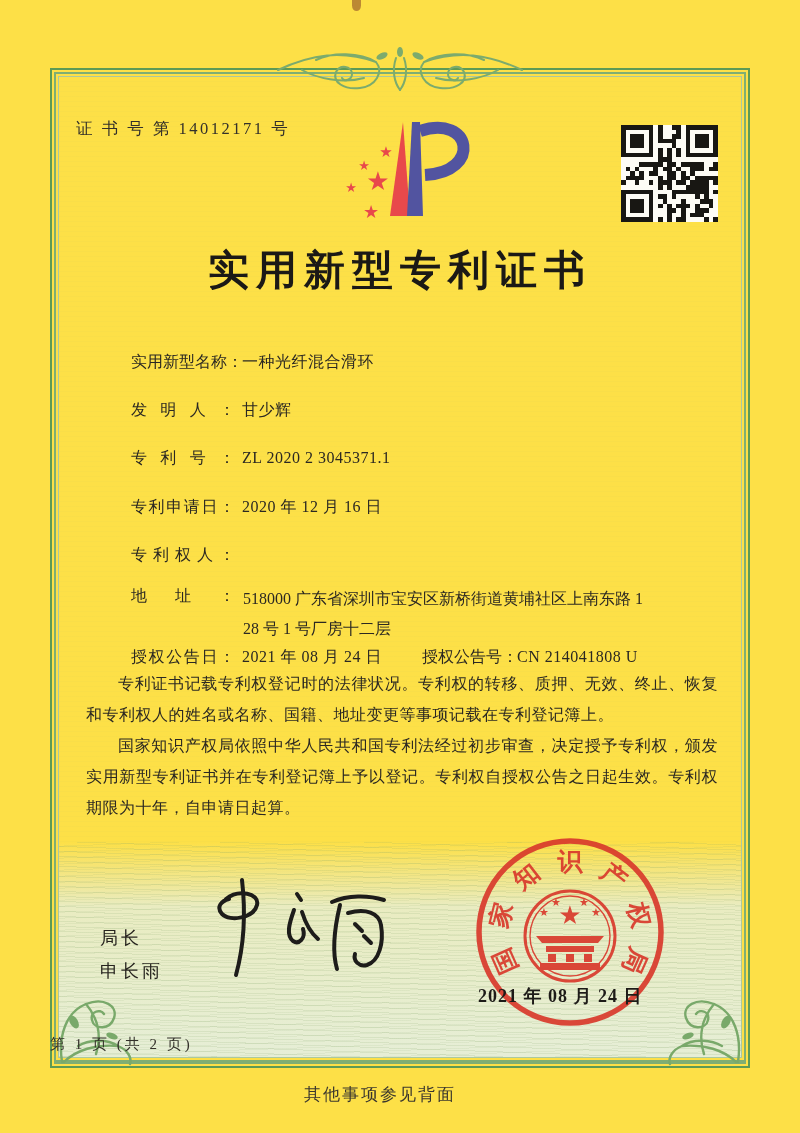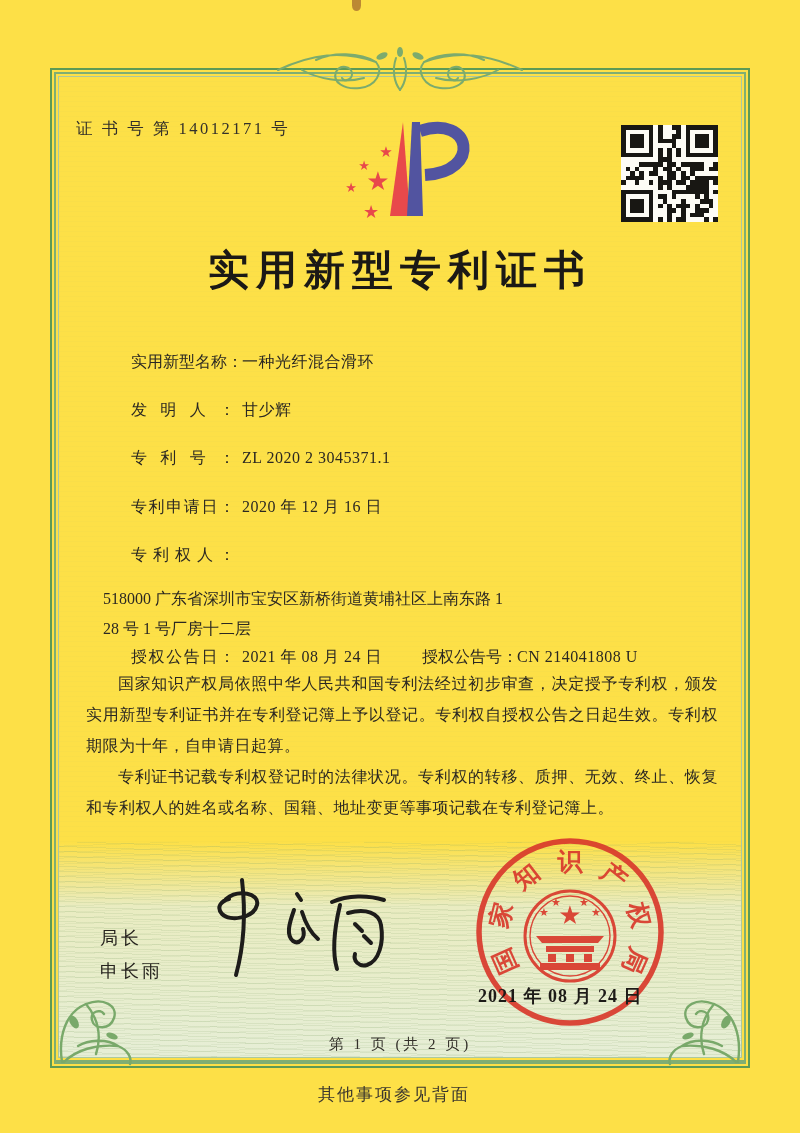--- a/index.html
+++ b/index.html
@@ -102,25 +102,25 @@
     position:absolute; font-size:25px; font-weight:700; color:#d93a2c;
     font-family:"Liberation Serif","DejaVu Serif",serif;
   }
   .seal-date{
     position:absolute; left:478px; top:984px; width:170px;
     font-size:18px; font-weight:600; letter-spacing:1px; color:#1d1b18;
   }
 
   .page-no{
     position:absolute; left:50px; width:700px; top:1035px;
-    text-align:center; font-size:15px; letter-spacing:3px; color:#33302a;
+    font-size:15px; letter-spacing:3px; color:#33302a;
   }
   .back-note{
     position:absolute; left:0; width:760px; top:1083px;
-    text-align:center; font-size:17px; letter-spacing:2px; color:#3a362e;margin-left:14px;
+    text-align:center; font-size:17px; letter-spacing:2px; color:#3a362e;
   }
 </style>
 </head>
 <body>
 
 <div class="paper">
 
   <div class="speck"></div>
 
   <div class="frame-outer">
@@ -440,38 +440,39 @@
       <span class="fvalue">ZL 2020 2 3045371.1</span>
     </div>
     <div class="frow" style="top:151px">
       <span class="flabel">专利申请日：</span>
       <span class="fvalue">2020 年 12 月 16 日</span>
     </div>
     <div class="frow" style="top:199px">
       <span class="flabel">专利权人：</span>
     </div>
     <div class="frow" style="top:240px">
+      <span class="flabel">地址：</span>
       <span class="addr-lines">
         <div>518000 广东省深圳市宝安区新桥街道黄埔社区上南东路 1</div>
         <div>28 号 1 号厂房十二层</div>
       </span>
     </div>
     <div class="frow" style="top:301px; width:615px">
       <span class="flabel">授权公告日：</span>
       <span class="fvalue">2021 年 08 月 24 日</span>
       <span class="grant-pair2">
         <span class="flabel">授权公告号：</span>
         <span class="fvalue">CN 214041808 U</span>
       </span>
     </div>
   </div>
 
   <div class="body-text">
+    <p>专利证书记载专利权登记时的法律状况。专利权的转移、质押、无效、终止、恢复和专利权人的姓名或名称、国籍、地址变更等事项记载在专利登记簿上。</p>
     <p>国家知识产权局依照中华人民共和国专利法经过初步审查，决定授予专利权，颁发实用新型专利证书并在专利登记簿上予以登记。专利权自授权公告之日起生效。专利权期限为十年，自申请日起算。</p>
-    <p>专利证书记载专利权登记时的法律状况。专利权的转移、质押、无效、终止、恢复和专利权人的姓名或名称、国籍、地址变更等事项记载在专利登记簿上。</p>
   </div>
 
   <div class="signer">
     <div>局长</div>
     <div>申长雨</div>
   </div>
 
   <svg class="signature" width="212" height="112" viewBox="0 0 212 112">
     <path d="M46,8 C49,34 49,70 40,103"></path>
     <path d="M30,27 C42,17 64,21 61,33 C58,46 34,50 26,42 C20,35 25,29 33,27"></path>

